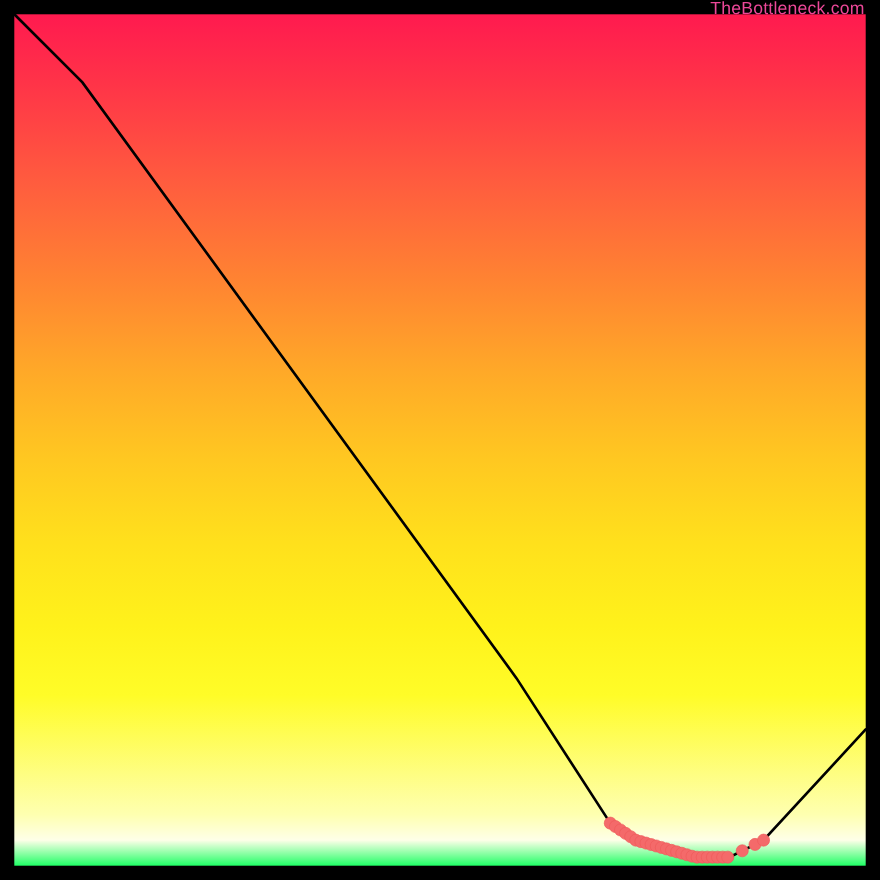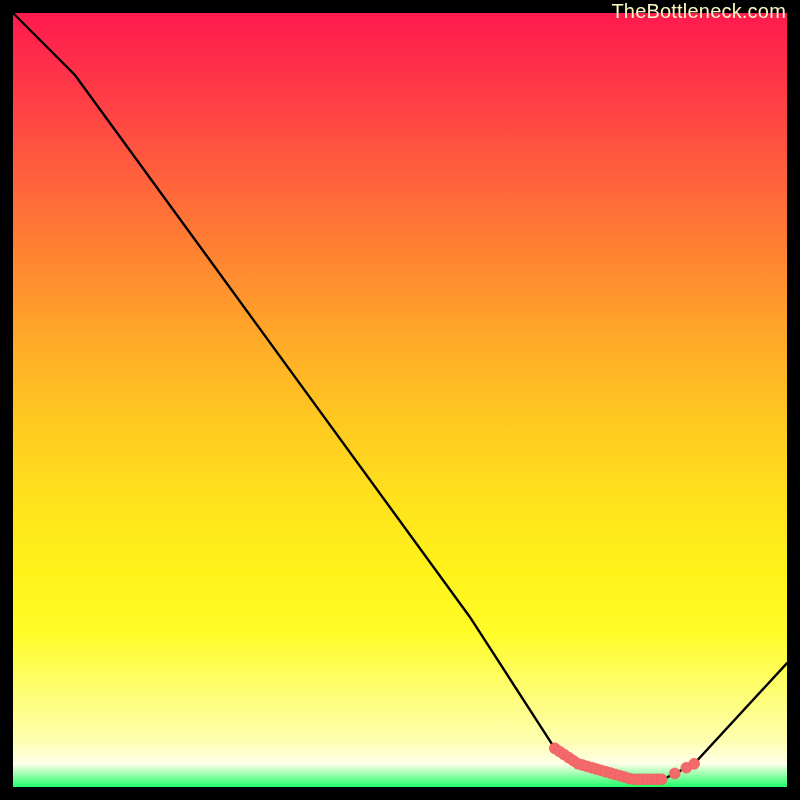--- a/index.html
+++ b/index.html
@@ -41,23 +41,23 @@
     left: 13px;
     top: 13px;
     width: 774px;
     height: 774px;
     overflow: visible;
   }
   .watermark {
     position: absolute;
     top: 0px;
     right: 14px;
-    color: #fef9c3;
+    color: #ec4899;
     font-family: Arial, Helvetica, sans-serif;
-    font-size: 20px;
+    font-size: 16px;
     font-weight: 400;
     letter-spacing: 0.2px;
   }
 </style>
 </head>
 <body>
 
 <div class="container">
   <div class="plot-area"></div>
 

